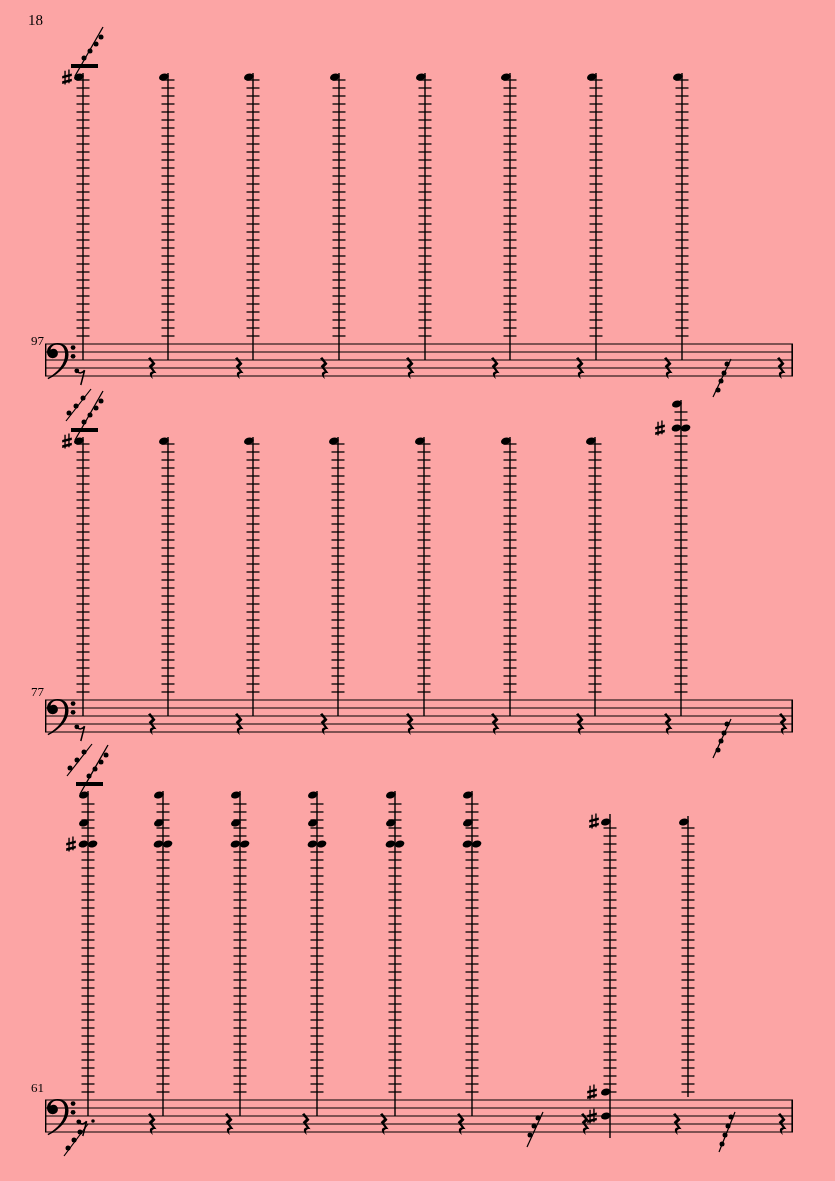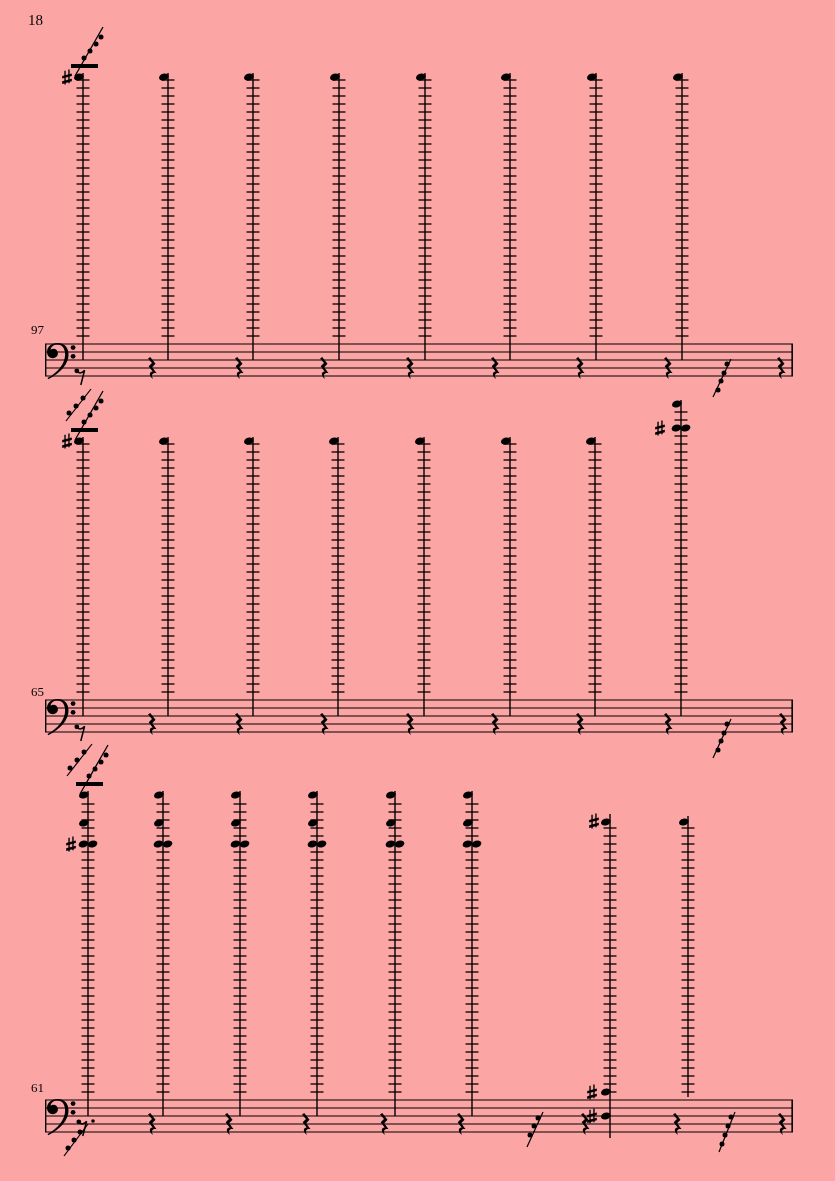--- a/index.html
+++ b/index.html
@@ -1,29 +1,29 @@
 <!DOCTYPE html>
 <html><head>
 <meta charset="utf-8">
 <style>
   html,body{margin:0;padding:0;background:#ffffff;}
   .page{position:relative;width:835px;height:1181px;background:#fca5a5;overflow:hidden;
         font-family:"Liberation Serif","DejaVu Serif",serif;color:#000;}
   #score-svg{position:absolute;left:0;top:0;}
   .page-number{position:absolute;left:28px;top:12px;font-size:15px;color:#000;}
   .measure-number{position:absolute;left:16px;width:28px;text-align:right;font-size:13px;color:#000;}
-  .m1{top:322px;} .m2{top:684px;} .m3{top:1080px;}
+  .m1{top:333px;} .m2{top:684px;} .m3{top:1080px;}
 </style>
 </head>
 <body>
 
 <div class="page">
   <div class="page-number">18</div>
   <div class="measure-number m1">97</div>
-  <div class="measure-number m2">65</div>
+  <div class="measure-number m2">77</div>
   <div class="measure-number m3">61</div>
   <svg id="score-svg" width="835" height="1181" viewBox="0 0 835 1181">
       <g>
         <line x1="45" y1="344" x2="793" y2="344" stroke="#000000" stroke-width="1.2"></line>
         <line x1="45" y1="352" x2="793" y2="352" stroke="#000000" stroke-width="1.2"></line>
         <line x1="45" y1="360" x2="793" y2="360" stroke="#000000" stroke-width="1.2"></line>
         <line x1="45" y1="368" x2="793" y2="368" stroke="#000000" stroke-width="1.2"></line>
         <line x1="45" y1="376" x2="793" y2="376" stroke="#000000" stroke-width="1.2"></line>
         <line x1="45.7" y1="344" x2="45.7" y2="376" stroke="#000000" stroke-width="1.4"></line>
         <line x1="792.2" y1="344" x2="792.2" y2="376" stroke="#000000" stroke-width="1.6"></line>

